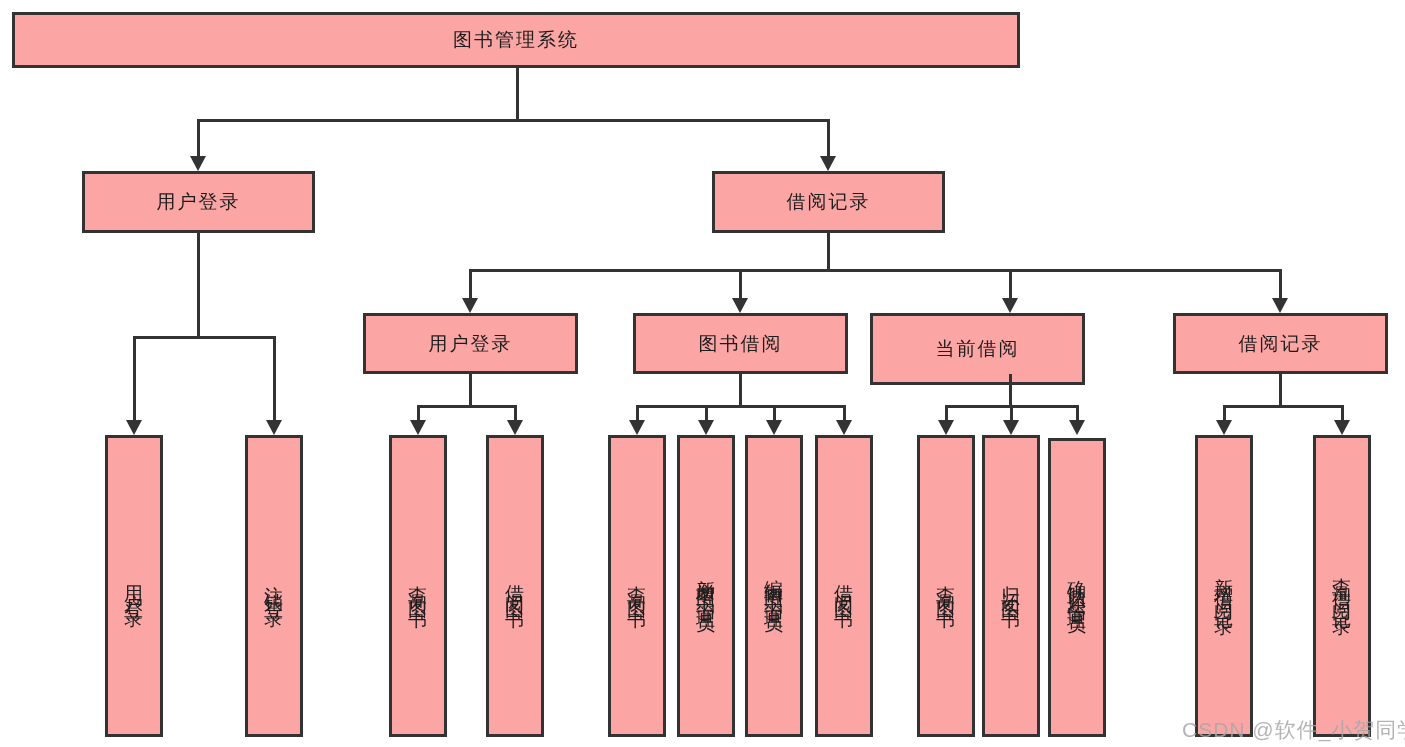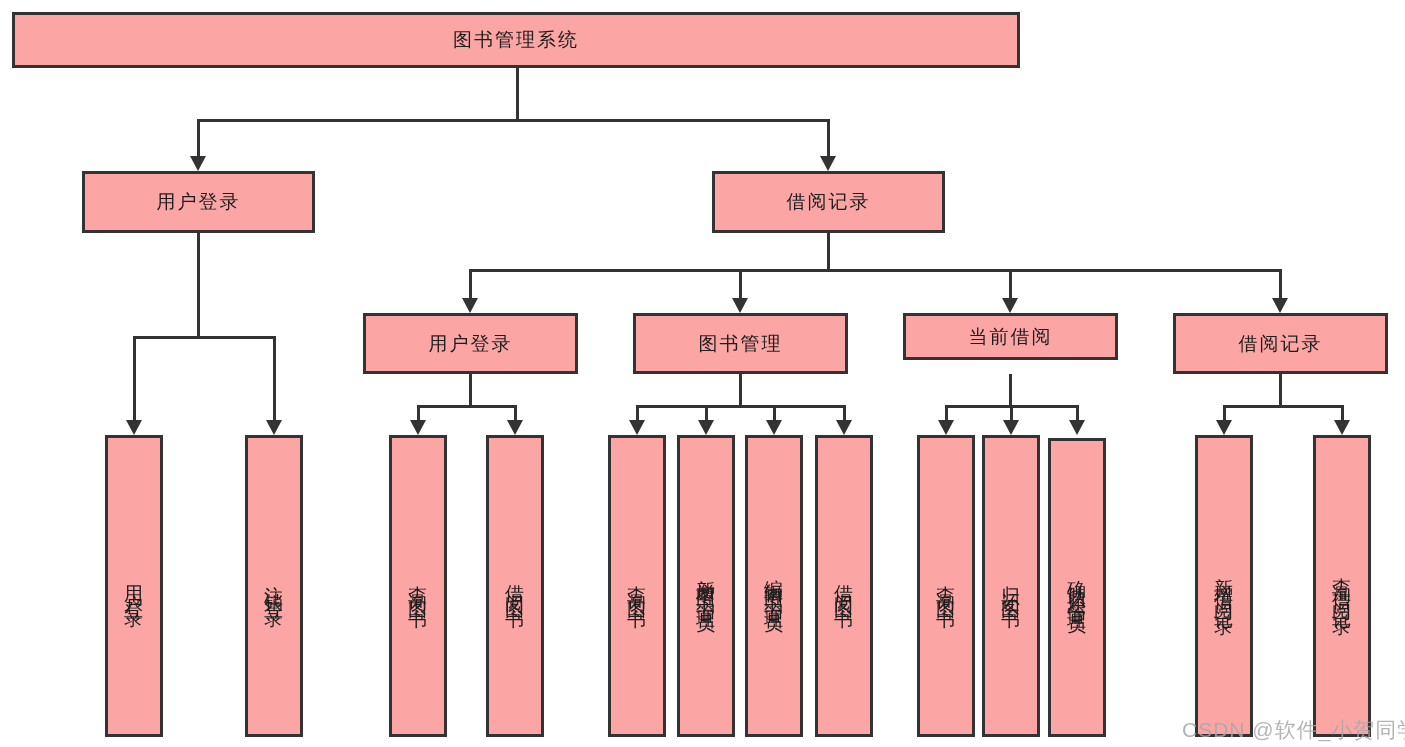--- a/index.html
+++ b/index.html
@@ -58,22 +58,22 @@
   <div class="vline" style="left:469px;top:269px;width:3px;height:31px;"></div>
   <div class="arrow" style="left:462px;top:298px;"></div>
   <div class="vline" style="left:739px;top:269px;width:3px;height:31px;"></div>
   <div class="arrow" style="left:732px;top:298px;"></div>
   <div class="vline" style="left:1009px;top:269px;width:3px;height:31px;"></div>
   <div class="arrow" style="left:1002px;top:298px;"></div>
   <div class="vline" style="left:1279px;top:269px;width:3px;height:31px;"></div>
   <div class="arrow" style="left:1272px;top:298px;"></div>
 
   <div class="box" style="left:363px;top:313px;width:215px;height:61px;">用户登录</div>
-  <div class="box" style="left:633px;top:313px;width:215px;height:61px;">图书管理</div>
-  <div class="box" style="left:903px;top:313px;width:215px;height:47px;">当前借阅</div>
+  <div class="box" style="left:633px;top:313px;width:215px;height:61px;">图书借阅</div>
+  <div class="box" style="left:870px;top:313px;width:215px;height:72px;">当前借阅</div>
   <div class="box" style="left:1173px;top:313px;width:215px;height:61px;">借阅记录</div>
 
   <div class="vline" style="left:469px;top:374px;width:3px;height:33px;"></div>
   <div class="hline" style="left:417px;top:405px;width:100px;height:3px;"></div>
   <div class="vline" style="left:417px;top:405px;width:3px;height:17px;"></div>
   <div class="arrow" style="left:410px;top:420px;"></div>
   <div class="vline" style="left:514px;top:405px;width:3px;height:17px;"></div>
   <div class="arrow" style="left:507px;top:420px;"></div>
 
   <div class="vline" style="left:739px;top:374px;width:3px;height:33px;"></div>

